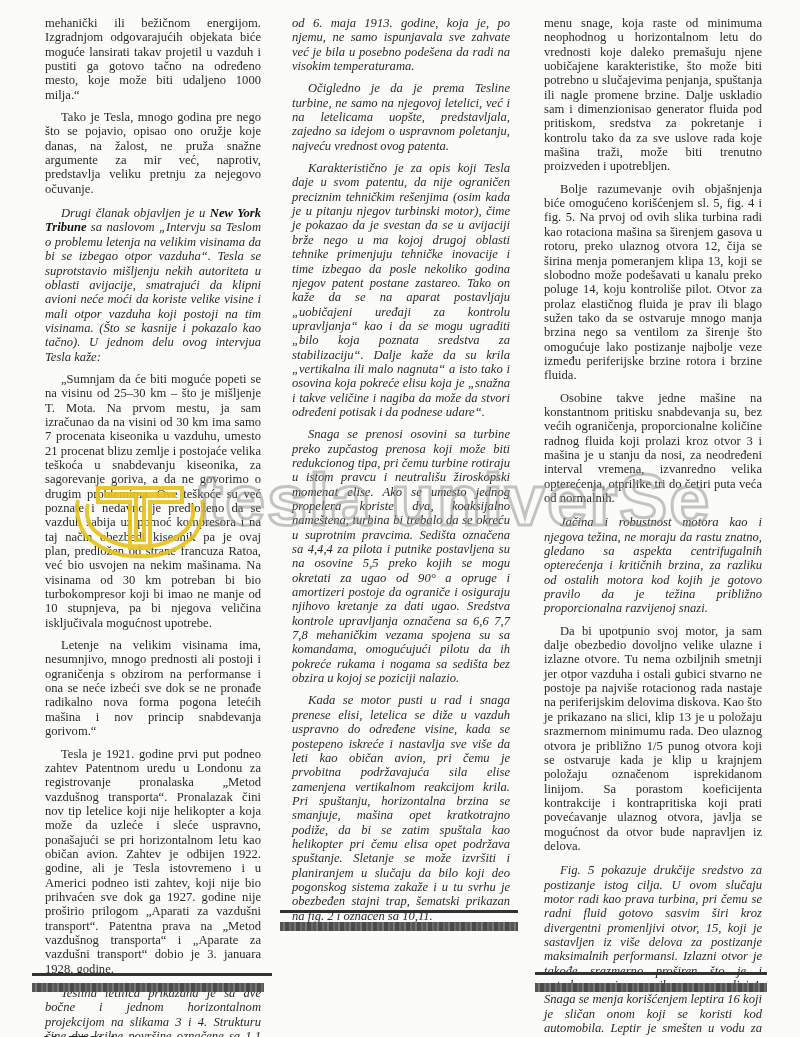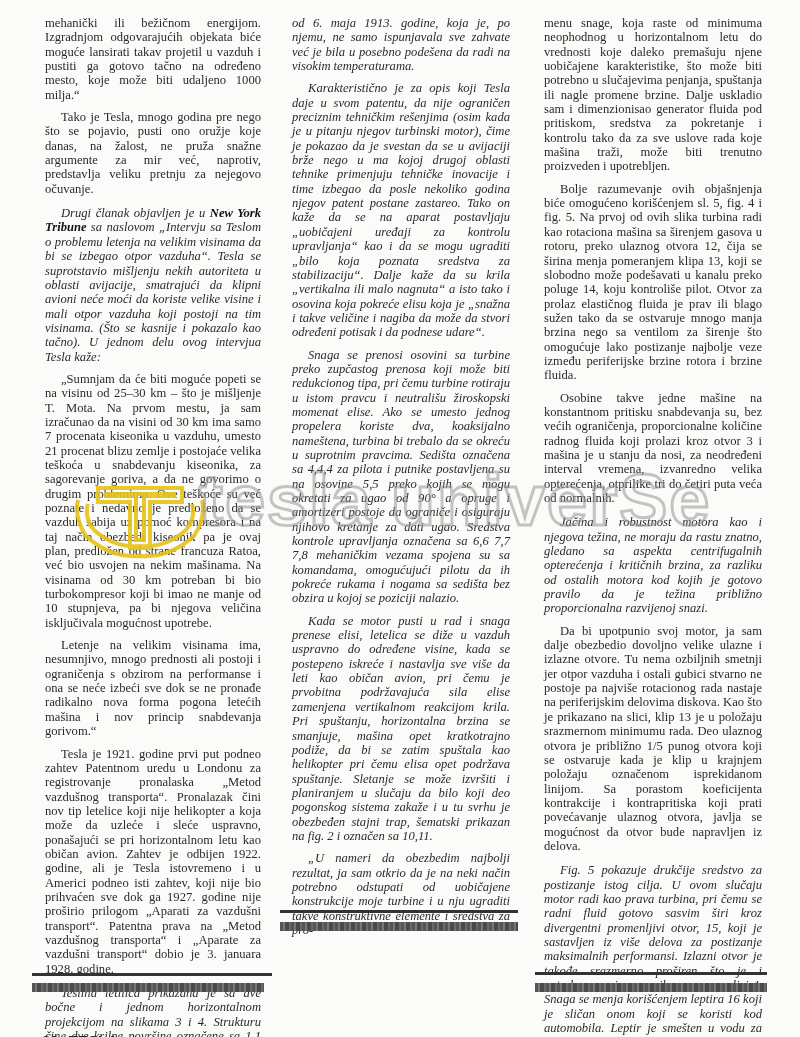--- a/index.html
+++ b/index.html
@@ -43,33 +43,33 @@
   }
   .wm-text .uni { margin-left:18px; }
 </style>
 </head>
 <body>
 
 <div class="page">
 
   <div class="col col1">
       <p class="noind">mehanički ili bežičnom energijom. Izgradnjom odgovarajućih objekata biće moguće lansirati takav projetil u vazduh i pustiti ga gotovo tačno na određeno mesto, koje može biti udaljeno 1000 milja.“</p>
-      <p>Tako je Tesla, mnogo godina pre nego što se pojavio, pusti ono oružje koje danas, na žalost, ne pruža snažne argumente za mir već, naprotiv, predstavlja veliku pretnju za nejegovo očuvanje.</p>
+      <p>Tako je Tesla, mnogo godina pre nego što se pojavio, opisao ono oružje koje danas, na žalost, ne pruža snažne argumente za mir već, naprotiv, predstavlja veliku pretnju za nejegovo očuvanje.</p>
       <p class="gap">Drugi članak objavljen je u <b>New York Tribune</b> sa naslovom „Intervju sa Teslom o problemu letenja na velikim visinama da bi se izbegao otpor vazduha“. Tesla se suprotstavio mišljenju nekih autoriteta u oblasti avijacije, smatrajući da klipni avioni neće moći da koriste velike visine i mali otpor vazduha koji postoji na tim visinama. (Što se kasnije i pokazalo kao tačno). U jednom delu ovog intervjua Tesla kaže:</p>
       <p>„Sumnjam da će biti moguće popeti se na visinu od 25–30 km – što je mišljenje T. Mota. Na prvom mestu, ja sam izračunao da na visini od 30 km ima samo 7 procenata kiseonika u vazduhu, umesto 21 procenat blizu zemlje i postojaće velika teškoća u snabdevanju kiseonika, za sagorevanje goriva, a da ne govorimo o drugim problemima. Ove teškoće su već poznate i nedavno je predloženo da se vazduh sabija uz pomoć kompresora i na taj način obezbedi kiseonik pa je ovaj plan, predložen od strane francuza Ratoa, već bio usvojen na nekim mašinama. Na visinama od 30 km potreban bi bio turbokompresor koji bi imao ne manje od 10 stupnjeva, pa bi njegova veličina isključivala mogućnost upotrebe.</p>
       <p>Letenje na velikim visinama ima, nesumnjivo, mnogo prednosti ali postoji i ograničenja s obzirom na performanse i ona se neće izbeći sve dok se ne pronađe radikalno nova forma pogona letećih mašina i nov princip snabdevanja gorivom.“</p>
       <p>Tesla je 1921. godine prvi put podneo zahtev Patentnom uredu u Londonu za registrovanje pronalaska „Metod vazdušnog transporta“. Pronalazak čini nov tip letelice koji nije helikopter a koja može da uzleće i sleće uspravno, ponašajući se pri horizontalnom letu kao običan avion. Zahtev je odbijen 1922. godine, ali je Tesla istovremeno i u Americi podneo isti zahtev, koji nije bio prihvaćen sve dok ga 1927. godine nije proširio prilogom „Aparati za vazdušni transport“. Patentna prava na „Metod vazdušnog transporta“ i „Aparate za vazdušni transport“ dobio je 3. januara 1928. godine.</p>
       <p class="gap">Teslina letilica prikazana je sa dve bočne i jednom horizontalnom projekcijom na slikama 3 i 4. Strukturu čine dve krilne površine označene sa 1,1 koje su čvrstvo spojene i koje mogu da čine gotovo kvadarat u cilju kompaktnosti i male veličine. Na ovom aparatu nije bio predviđen rep alizato postoje horizontalne i vertikalne repne površine čija funkcija je da povećaju stabilnost aviona u letu. Kako je Tesla rekao, da bi mašina mogla da poleti uspravno, neophodan je bio lagan i snažan motor i tu je prvenstveno prdložio turbinu opisanu u njegovom US patentu 1061206</p>
     </div>
   <div class="col col2">
       <p class="noind">od 6. maja 1913. godine, koja je, po njemu, ne samo ispunjavala sve zahvate već je bila u posebno podešena da radi na visokim temperaturama.</p>
+      <p>Očigledno je da je prema Tesline turbine, ne samo na njegovoj letelici, već i na letelicama uopšte, predstavljala, zajedno sa idejom o uspravnom poletanju, najveću vrednost ovog patenta.</p>
       <p>Karakteristično je za opis koji Tesla daje u svom patentu, da nije ograničen preciznim tehničkim rešenjima (osim kada je u pitanju njegov turbinski motor), čime je pokazao da je svestan da se u avijaciji brže nego u ma kojoj drugoj oblasti tehnike primenjuju tehničke inovacije i time izbegao da posle nekoliko godina njegov patent postane zastareo. Tako on kaže da se na aparat postavljaju „uobičajeni uređaji za kontrolu upravljanja“ kao i da se mogu ugraditi „bilo koja poznata sredstva za stabilizaciju“. Dalje kaže da su krila „vertikalna ili malo nagnuta“ a isto tako i osovina koja pokreće elisu koja je „snažna i takve veličine i nagiba da može da stvori određeni potisak i da podnese udare“.</p>
       <p>Snaga se prenosi osovini sa turbine preko zupčastog prenosa koji može biti redukcionog tipa, pri čemu turbine rotiraju u istom pravcu i neutrališu žiroskopski momenat elise. Ako se umesto jednog propelera koriste dva, koaksijalno nameštena, turbina bi trebalo da se okreću u suprotnim pravcima. Sedišta označena sa 4,4,4 za pilota i putnike postavljena su na osovine 5,5 preko kojih se mogu okretati za ugao od 90° a opruge i amortizeri postoje da ograniče i osiguraju njihovo kretanje za dati ugao. Sredstva kontrole upravljanja označena sa 6,6 7,7 7,8 mehaničkim vezama spojena su sa komandama, omogućujući pilotu da ih pokreće rukama i nogama sa sedišta bez obzira u kojoj se poziciji nalazio.</p>
       <p>Kada se motor pusti u rad i snaga prenese elisi, letelica se diže u vazduh uspravno do određene visine, kada se postepeno iskreće i nastavlja sve više da leti kao običan avion, pri čemu je prvobitna podržavajuća sila elise zamenjena vertikalnom reakcijom krila. Pri spuštanju, horizontalna brzina se smanjuje, mašina opet kratkotrajno podiže, da bi se zatim spuštala kao helikopter pri čemu elisa opet podržava spuštanje. Sletanje se može izvršiti i planiranjem u slučaju da bilo koji deo pogonskog sistema zakaže i u tu svrhu je obezbeđen stajni trap, šematski prikazan na fig. 2 i označen sa 10,11.</p>
-      <p>„U nameri da obezbedim najbolji rezultat, ja sam otkrio da je na neki način potrebno odstupati od uobičajene konstrukcije moje turbine i u nju ugraditi takve konstruktivne elemente i sredstva za pro-</p>
     </div>
   <div class="col col3">
       <p class="noind">menu snage, koja raste od minimuma neophodnog u horizontalnom letu do vrednosti koje daleko premašuju njene uobičajene karakteristike, što može biti potrebno u slučajevima penjanja, spuštanja ili nagle promene brzine. Dalje uskladio sam i dimenzionisao generator fluida pod pritiskom, sredstva za pokretanje i kontrolu tako da za sve uslove rada koje mašina traži, može biti trenutno proizveden i upotrebljen.</p>
       <p>Bolje razumevanje ovih objašnjenja biće omogućeno korišćenjem sl. 5, fig. 4 i fig. 5. Na prvoj od ovih slika turbina radi kao rotaciona mašina sa širenjem gasova u rotoru, preko ulaznog otvora 12, čija se širina menja pomeranjem klipa 13, koji se slobodno može podešavati u kanalu preko poluge 14, koju kontroliše pilot. Otvor za prolaz elastičnog fluida je prav ili blago sužen tako da se ostvaruje mnogo manja brzina nego sa ventilom za širenje što omogućuje lako postizanje najbolje veze između periferijske brzine rotora i brzine fluida.</p>
       <p>Osobine takve jedne mašine na konstantnom pritisku snabdevanja su, bez većih ograničenja, proporcionalne količine radnog fluida koji prolazi kroz otvor 3 i mašina je u stanju da nosi, za neodređeni interval vremena, izvanredno velika opterećenja, otprilike tri do četiri puta veća od normalnih.</p>
       <p class="gap">Jačina i robustnost motora kao i njegova težina, ne moraju da rastu znatno, gledano sa aspekta centrifugalnih opterećenja i kritičnih brzina, za razliku od ostalih motora kod kojih je gotovo pravilo da je težina približno proporcionalna razvijenoj snazi.</p>
       <p>Da bi upotpunio svoj motor, ja sam dalje obezbedio dovoljno velike ulazne i izlazne otvore. Tu nema ozbiljnih smetnji jer otpor vazduha i ostali gubici stvarno ne postoje pa najviše rotacionog rada nastaje na periferijskim delovima diskova. Kao što je prikazano na slici, klip 13 je u položaju srazmernom minimumu rada. Deo ulaznog otvora je približno 1/5 punog otvora koji se ostvaruje kada je klip u krajnjem položaju označenom isprekidanom linijom. Sa porastom koeficijenta kontrakcije i kontrapritiska koji prati povećavanje ulaznog otvora, javlja se mogućnost da otvor bude napravljen iz delova.</p>
       <p class="gap">Fig. 5 pokazuje drukčije sredstvo za postizanje istog cilja. U ovom slučaju motor radi kao prava turbina, pri čemu se radni fluid gotovo sasvim širi kroz divergentni promenljivi otvor, 15, koji je sastavljen iz više delova za postizanje maksimalnih performansi. Izlazni otvor je takođe srazmerno proširen što je i potrebno u primeru prikazanom na slici 4. Snaga se menja korišćenjem leptira 16 koji je sličan onom koji se koristi kod automobila. Leptir je smešten u vodu za snabdevanje generatora visokog pritiska vazduhom i karburisanim gorivom i povezan je sa kontrolnom polugom 14. Ovaj generator ima odgovarajući kapacitet prema maksimalnim zahtevima, čime ne mislim da je mnogo veći od onog koji je uobičajen, već je tako konstruisan da daje energiju kad</p>
     </div>
 

